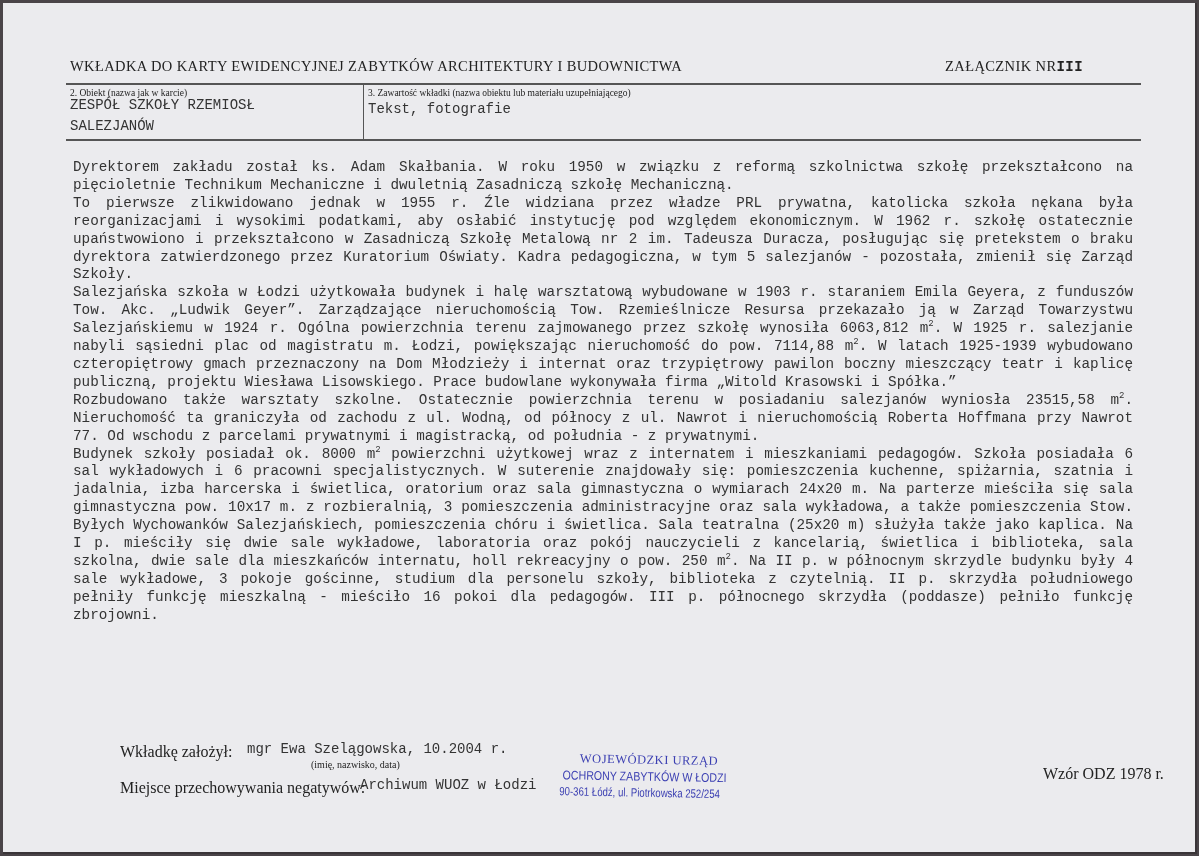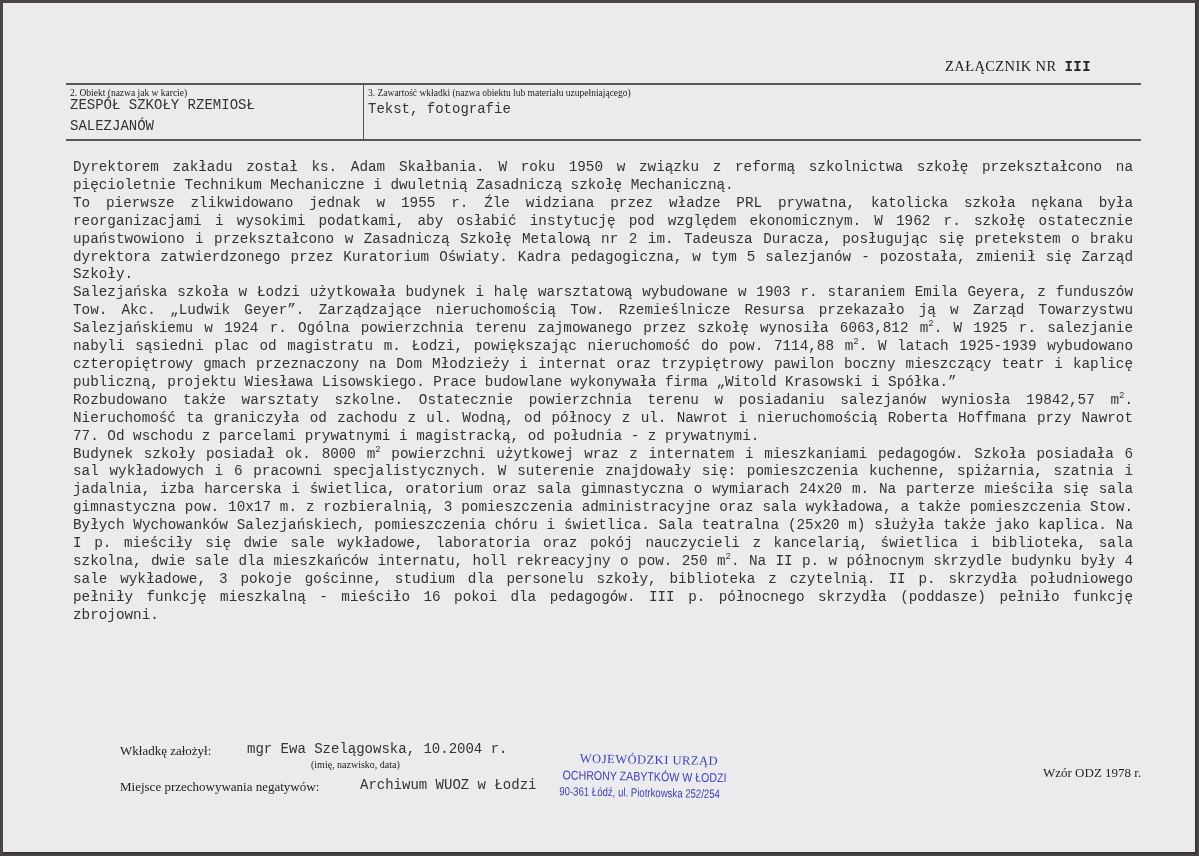--- a/index.html
+++ b/index.html
@@ -17,21 +17,21 @@
     .serif { font-family: "Liberation Serif", "DejaVu Serif", serif; color: #222; }
     .mono { font-family: "Liberation Mono", "DejaVu Sans Mono", monospace; color: #333; }
     .hdr-title {
       position: absolute; left: 67px; top: 55px;
       font-size: 14.5px; letter-spacing: 0.4px;
     }
     .hdr-annex {
       position: absolute; left: 942px; top: 55px;
       font-size: 14.5px; letter-spacing: 0.4px;
     }
-    .hdr-annex .num { font-family: "Liberation Mono", monospace; font-weight: bold; margin-left: 8px; font-size: 14px; }
+    .hdr-annex .num { font-family: "Liberation Mono", monospace; font-weight: bold; margin-left: 0; font-size: 14px; }
     .info-table {
       position: absolute; left: 63px; top: 80px; width: 1075px; height: 54px;
       border-top: 2px solid #555; border-bottom: 2px solid #555;
       display: flex;
     }
     .cell { position: relative; height: 100%; box-sizing: border-box; }
     .cell + .cell { border-left: 1.5px solid #555; }
     .c1 { width: 270px; }
     .c2 { width: 297px; }
     .c3 { flex: 1; }
@@ -44,56 +44,57 @@
     .c2 .v2 { top: 33px; }
     .c3 .v1 { top: 16px; }
     .body-text {
       position: absolute; left: 70px; top: 156px; width: 1060px;
       font-size: 14.3px; line-height: 17.9px;
       text-align: justify;
     }
     .body-text p { margin: 0; }
     .heading-spaced { letter-spacing: 7.2px; }
     sup { font-size: 9px; line-height: 0; vertical-align: 6px; }
-    .footer-label { position: absolute; font-size: 13px; }
+    .footer-label { position: absolute; font-size: 16px; }
     .footer-val { position: absolute; font-size: 14px; }
     .footer-sub { position: absolute; font-size: 10px; }
     .stamp {
       position: absolute; left: 557px; top: 750px; width: 200px;
       font-family: "Liberation Sans", "DejaVu Sans", sans-serif;
       color: #3b3fb2; transform: rotate(1deg);
     }
     .stamp .s1 { position: absolute; left: 20px; top: 0; font-family: "Liberation Serif", serif; font-size: 12.5px; letter-spacing: 0.5px; white-space: nowrap; }
     .stamp .s2 { position: absolute; left: 3px; top: 17px; font-size: 12.5px; white-space: nowrap; transform: scaleX(0.85); transform-origin: left; }
     .stamp .s3 { position: absolute; left: 0; top: 33px; font-size: 12px; white-space: nowrap; transform: scaleX(0.8); transform-origin: left; }
   </style>
 </head>
 <body>
 
 <div class="page">
 
+  <div class="hdr-title serif">WKŁADKA DO KARTY EWIDENCYJNEJ ZABYTKÓW ARCHITEKTURY I BUDOWNICTWA</div>
   <div class="hdr-annex serif"><span>ZAŁĄCZNIK NR</span><span class="num">III</span></div>
 
   <div class="info-table">
     <div class="cell c2">
       <span class="cell-label serif">2. Obiekt (nazwa jak w karcie)</span>
       <span class="cell-val mono v1">ZESPÓŁ SZKOŁY RZEMIOSŁ</span>
       <span class="cell-val mono v2">SALEZJANÓW</span>
     </div>
     <div class="cell c3">
       <span class="cell-label serif">3. Zawartość wkładki (nazwa obiektu lub materiału uzupełniającego)</span>
       <span class="cell-val mono v1">Tekst, fotografie</span>
     </div>
   </div>
 
   <div class="body-text mono">
     <p>Dyrektorem zakładu został ks. Adam Skałbania. W roku 1950 w związku z reformą szkolnictwa szkołę przekształcono na pięcioletnie Technikum Mechaniczne i dwuletnią Zasadniczą szkołę Mechaniczną.</p>
     <p>To pierwsze zlikwidowano jednak w 1955 r. Źle widziana przez władze PRL prywatna, katolicka szkoła nękana była reorganizacjami i wysokimi podatkami, aby osłabić instytucję pod względem ekonomicznym. W 1962 r. szkołę ostatecznie upaństwowiono i przekształcono w Zasadniczą Szkołę Metalową nr 2 im. Tadeusza Duracza, posługując się pretekstem o braku dyrektora zatwierdzonego przez Kuratorium Oświaty. Kadra pedagogiczna, w tym 5 salezjanów - pozostała, zmienił się Zarząd Szkoły.</p>
     <p><span>Salezjańska szkoła w Łodzi użytkowała budynek i halę warsztatową wybudowane w 1903 r. staraniem Emila Geyera, z funduszów Tow. Akc. „Ludwik Geyer”. Zarządzające nieruchomością Tow. Rzemieślnicze Resursa przekazało ją w Zarząd Towarzystwu Salezjańskiemu w 1924 r. Ogólna powierzchnia terenu zajmowanego przez szkołę wynosiła 6063,812 m</span><sup>2</sup><span>. W 1925 r. salezjanie nabyli sąsiedni plac od magistratu m. Łodzi, powiększając nieruchomość do pow. 7114,88 m</span><sup>2</sup><span>. W latach 1925-1939 wybudowano czteropiętrowy gmach przeznaczony na Dom Młodzieży i internat oraz trzypiętrowy pawilon boczny mieszczący teatr i kaplicę publiczną, projektu Wiesława Lisowskiego. Prace budowlane wykonywała firma „Witold Krasowski i Spółka.”</span></p>
-    <p><span>Rozbudowano także warsztaty szkolne. Ostatecznie powierzchnia terenu w posiadaniu salezjanów wyniosła 19842,57 m</span><sup>2</sup><span>. Nieruchomość ta graniczyła od zachodu z ul. Wodną, od północy z ul. Nawrot i nieruchomością Roberta Hoffmana przy Nawrot 77. Od wschodu z parcelami prywatnymi i magistracką, od południa - z prywatnymi.</span></p>
+    <p><span>Rozbudowano także warsztaty szkolne. Ostatecznie powierzchnia terenu w posiadaniu salezjanów wyniosła 23515,58 m</span><sup>2</sup><span>. Nieruchomość ta graniczyła od zachodu z ul. Wodną, od północy z ul. Nawrot i nieruchomością Roberta Hoffmana przy Nawrot 77. Od wschodu z parcelami prywatnymi i magistracką, od południa - z prywatnymi.</span></p>
     <p><span>Budynek szkoły posiadał ok. 8000 m</span><sup>2</sup><span> powierzchni użytkowej wraz z internatem i mieszkaniami pedagogów. Szkoła posiadała 6 sal wykładowych i 6 pracowni specjalistycznych. W suterenie znajdowały się: pomieszczenia kuchenne, spiżarnia, szatnia i jadalnia, izba harcerska i świetlica, oratorium oraz sala gimnastyczna o wymiarach 24x20 m. Na parterze mieściła się sala gimnastyczna pow. 10x17 m. z rozbieralnią, 3 pomieszczenia administracyjne oraz sala wykładowa, a także pomieszczenia Stow. Byłych Wychowanków Salezjańskiech, pomieszczenia chóru i świetlica. Sala teatralna (25x20 m) służyła także jako kaplica. Na I p. mieściły się dwie sale wykładowe, laboratoria oraz pokój nauczycieli z kancelarią, świetlica i biblioteka, sala szkolna, dwie sale dla mieszkańców internatu, holl rekreacyjny o pow. 250 m</span><sup>2</sup><span>. Na II p. w północnym skrzydle budynku były 4 sale wykładowe, 3 pokoje gościnne, studium dla personelu szkoły, biblioteka z czytelnią. II p. skrzydła południowego pełniły funkcję mieszkalną - mieściło 16 pokoi dla pedagogów. III p. północnego skrzydła (poddasze) pełniło funkcję zbrojowni.</span></p>
   </div>
 
   <span class="footer-label serif" style="left:117px; top:740px;">Wkładkę założył:</span>
   <span class="footer-val mono" style="left:244px; top:738px;">mgr Ewa Szelągowska, 10.2004 r.</span>
   <span class="footer-sub serif" style="left:308px; top:756px;">(imię, nazwisko, data)</span>
   <span class="footer-label serif" style="left:117px; top:776px;">Miejsce przechowywania negatywów:</span>
   <span class="footer-val mono" style="left:357px; top:774px;">Archiwum WUOZ w Łodzi</span>
   <span class="footer-label serif" style="left:1040px; top:762px;">Wzór ODZ 1978 r.</span>
 

